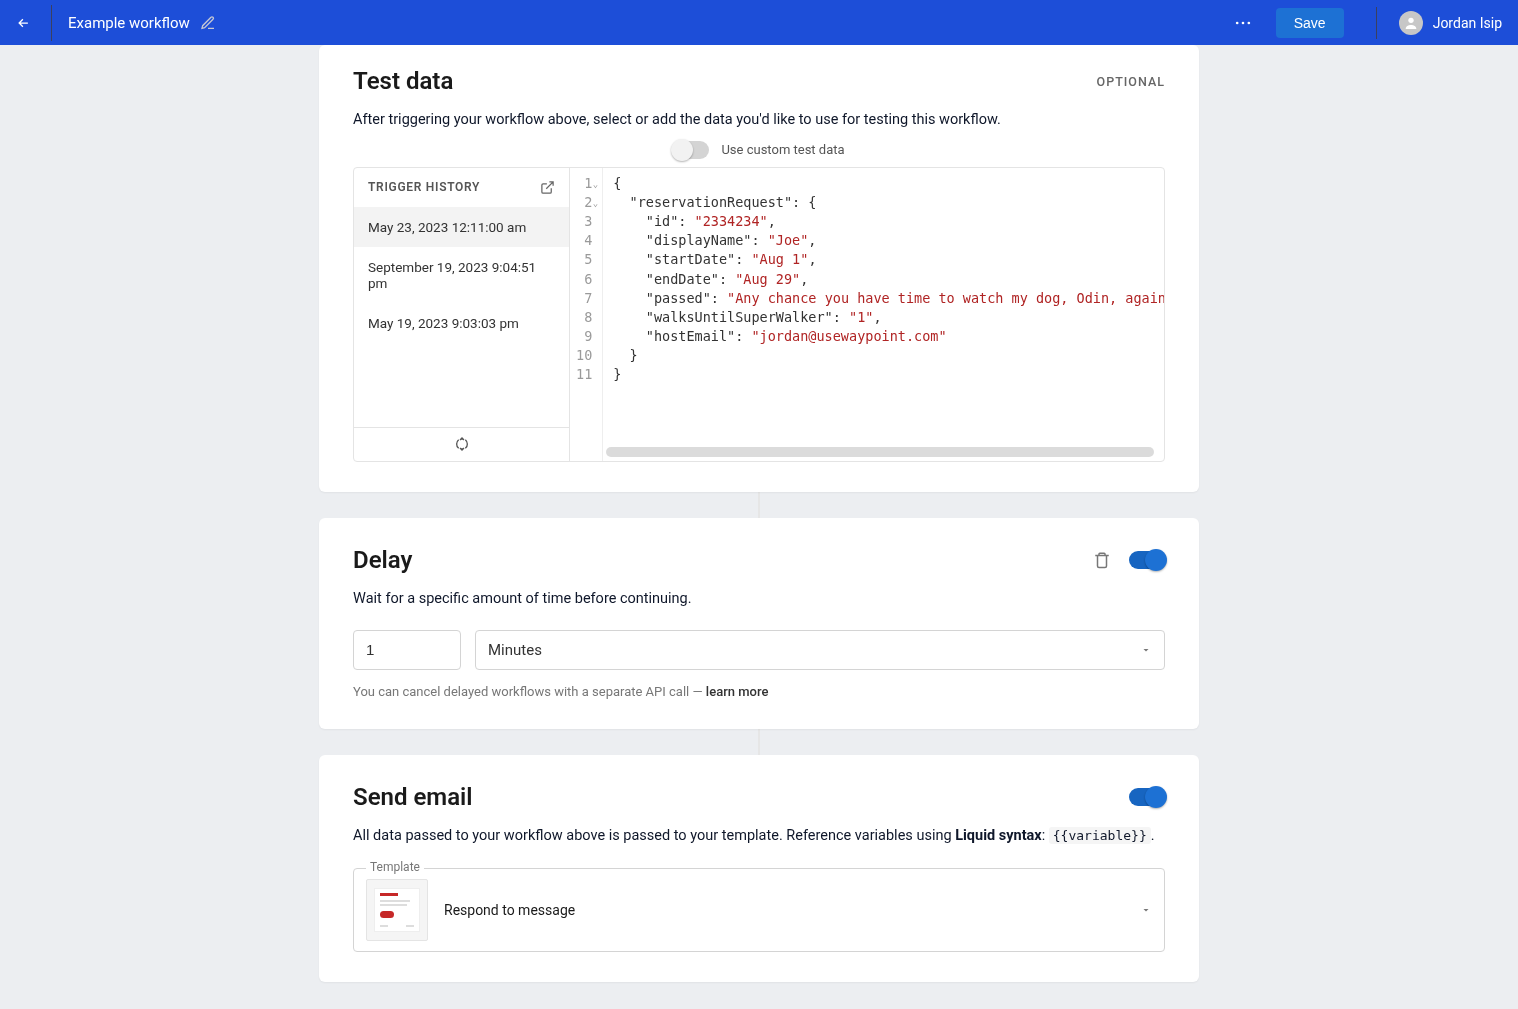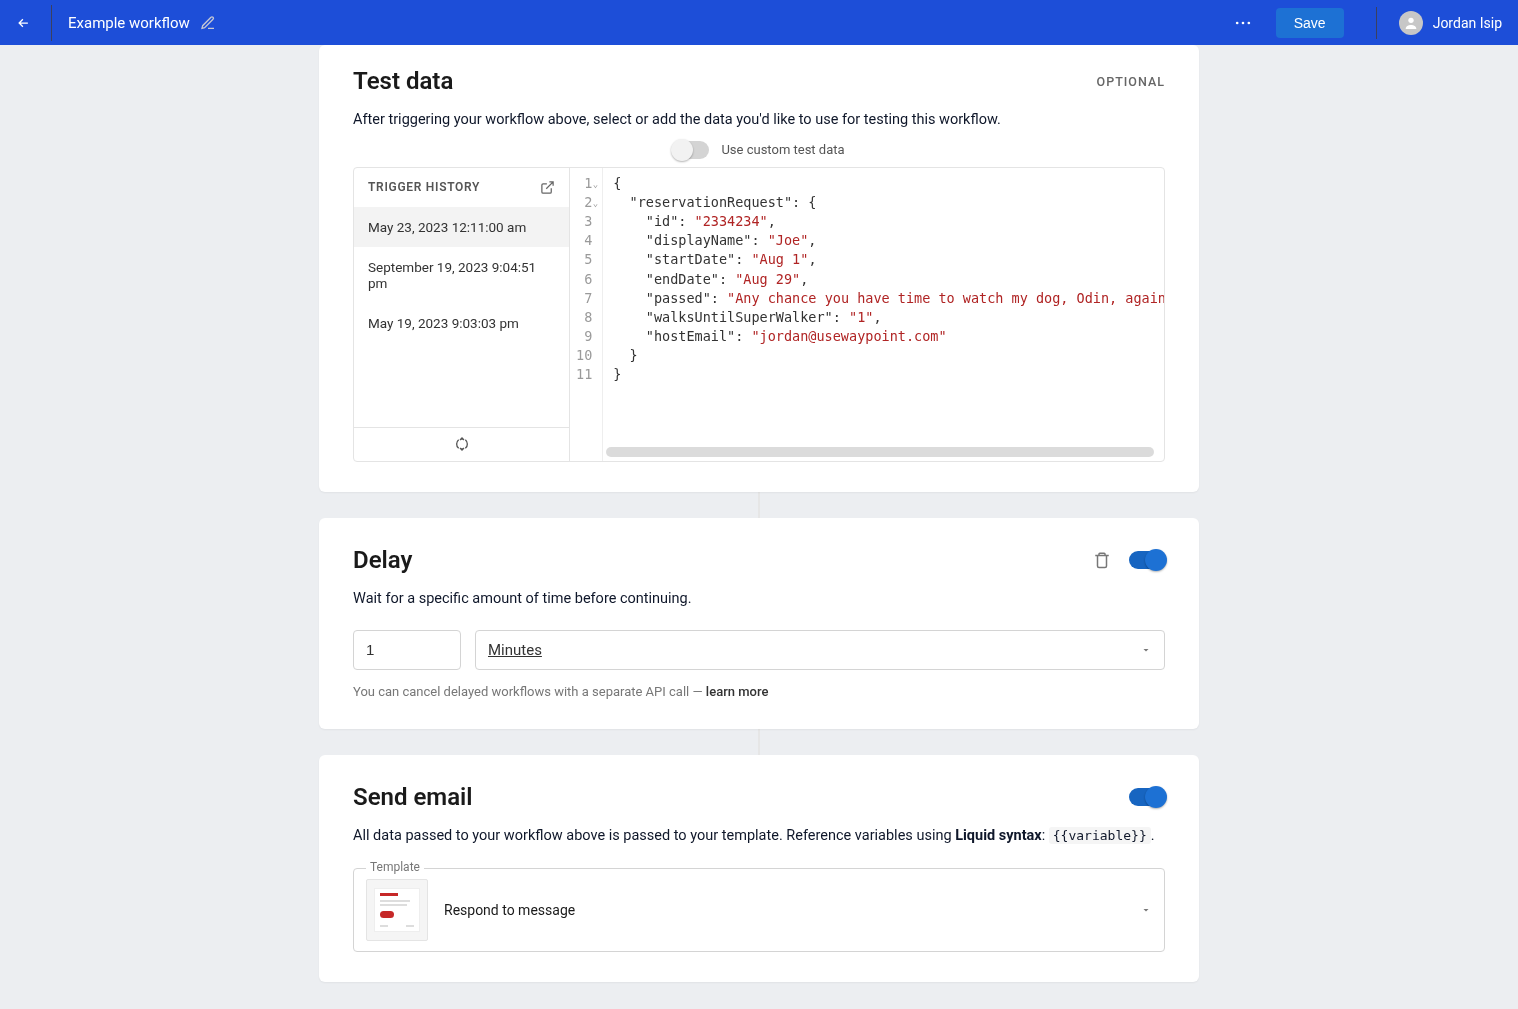--- a/index.html
+++ b/index.html
@@ -130,21 +130,21 @@
   .section-actions { margin-left:auto; display:flex; align-items:center; gap:18px; }
   .trash { cursor:pointer; color:#777; }
   .delay-row { display:flex; gap:14px; margin-top:20px; }
   .num-input {
     width:108px; border:1px solid #d4d4d4; border-radius:4px;
     padding:10px 12px; font-size:15px; color:#333;
   }
   .select {
     flex:1; border:1px solid #d4d4d4; border-radius:4px;
     padding:10px 12px; font-size:15px; color:#333;
-    display:flex; align-items:center; cursor:pointer;text-decoration:underline;
+    display:flex; align-items:center; cursor:pointer;
   }
   .select .chev { margin-left:auto; color:#777; }
   .hint { margin-top:14px; font-size:13px; color:#777; }
   .hint a { color:#333; font-weight:500; text-decoration:none; }
 
   
   .fieldwrap {
     border:1px solid #d4d4d4; border-radius:4px;
     margin-top:22px; padding:10px 12px;
     position:relative; display:flex; align-items:center; gap:16px;

